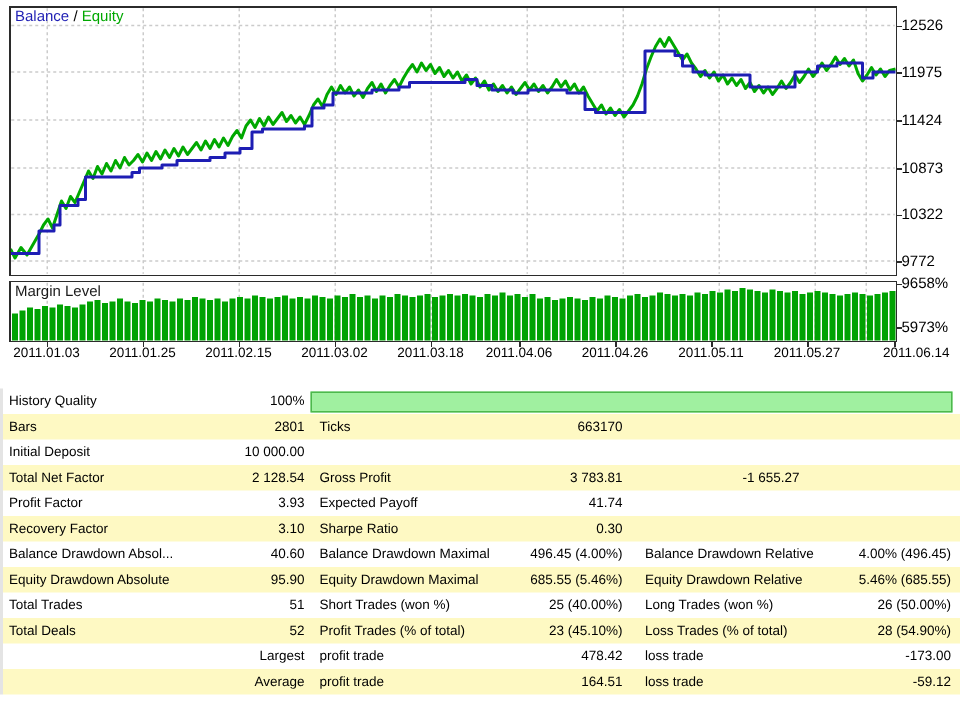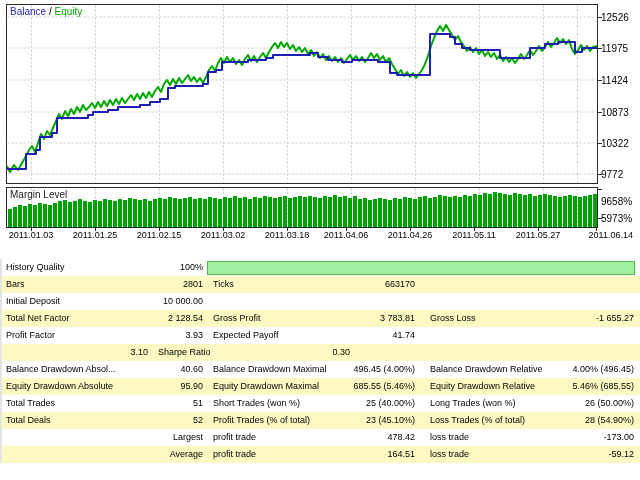--- a/index.html
+++ b/index.html
@@ -214,21 +214,21 @@
 
   <div class="margin-label">Margin Level</div>
 
   <div id="ylabels">
       <div class="ylab" style="top: 12px;">12526</div>
       <div class="ylab" style="top: 43px;">11975</div>
       <div class="ylab" style="top: 75px;">11424</div>
       <div class="ylab" style="top: 107px;">10873</div>
       <div class="ylab" style="top: 138px;">10322</div>
       <div class="ylab" style="top: 169px;">9772</div>
-      <div class="ylab" style="top: 184px; margin-top: 12px;">9658%</div>
+      <div class="ylab" style="top: 184px;">9658%</div>
       <div class="ylab" style="top: 213px;">5973%</div>
     </div>
   <div id="xlabels">
       <div class="xlab" style="left: 31px; transform: translateX(-50%);">2011.01.03</div>
       <div class="xlab" style="left: 95px; transform: translateX(-50%);">2011.01.25</div>
       <div class="xlab" style="left: 159px; transform: translateX(-50%);">2011.02.15</div>
       <div class="xlab" style="left: 223px; transform: translateX(-50%);">2011.03.02</div>
       <div class="xlab" style="left: 287px; transform: translateX(-50%);">2011.03.18</div>
       <div class="xlab" style="left: 346px; transform: translateX(-50%);">2011.04.06</div>
       <div class="xlab" style="left: 410px; transform: translateX(-50%);">2011.04.26</div>
@@ -259,32 +259,32 @@
         <div class="cell c2"></div>
         <div class="cell c3"></div>
         <div class="cell c4"></div>
         <div class="cell c5"></div>
       </div>
       <div class="trow alt">
         <div class="cell c0">Total Net Factor</div>
         <div class="cell c1">2 128.54</div>
         <div class="cell c2">Gross Profit</div>
         <div class="cell c3">3 783.81</div>
-        <div class="cell c4">Gross Loss</div>
         <div class="cell c5">-1 655.27</div>
       </div>
       <div class="trow">
         <div class="cell c0">Profit Factor</div>
         <div class="cell c1">3.93</div>
         <div class="cell c2">Expected Payoff</div>
         <div class="cell c3">41.74</div>
         <div class="cell c4"></div>
         <div class="cell c5"></div>
       </div>
       <div class="trow alt">
+        <div class="cell c0">Recovery Factor</div>
         <div class="cell c1">3.10</div>
         <div class="cell c2">Sharpe Ratio</div>
         <div class="cell c3">0.30</div>
         <div class="cell c4"></div>
         <div class="cell c5"></div>
       </div>
       <div class="trow">
         <div class="cell c0">Balance Drawdown Absol...</div>
         <div class="cell c1">40.60</div>
         <div class="cell c2">Balance Drawdown Maximal</div>

